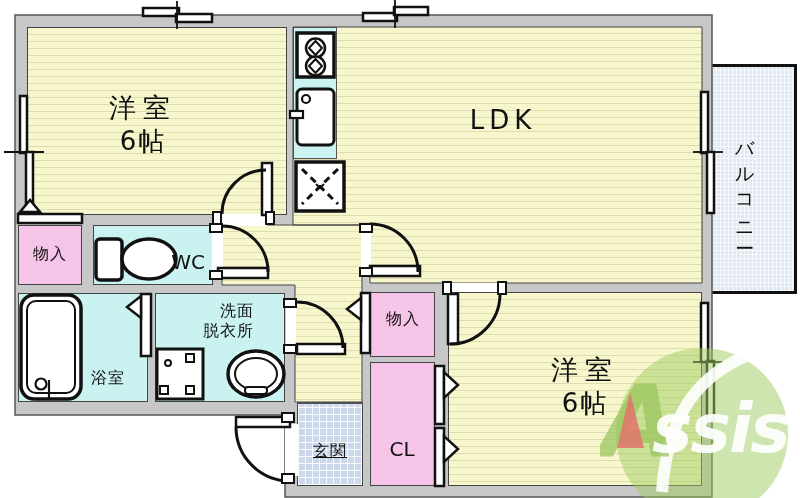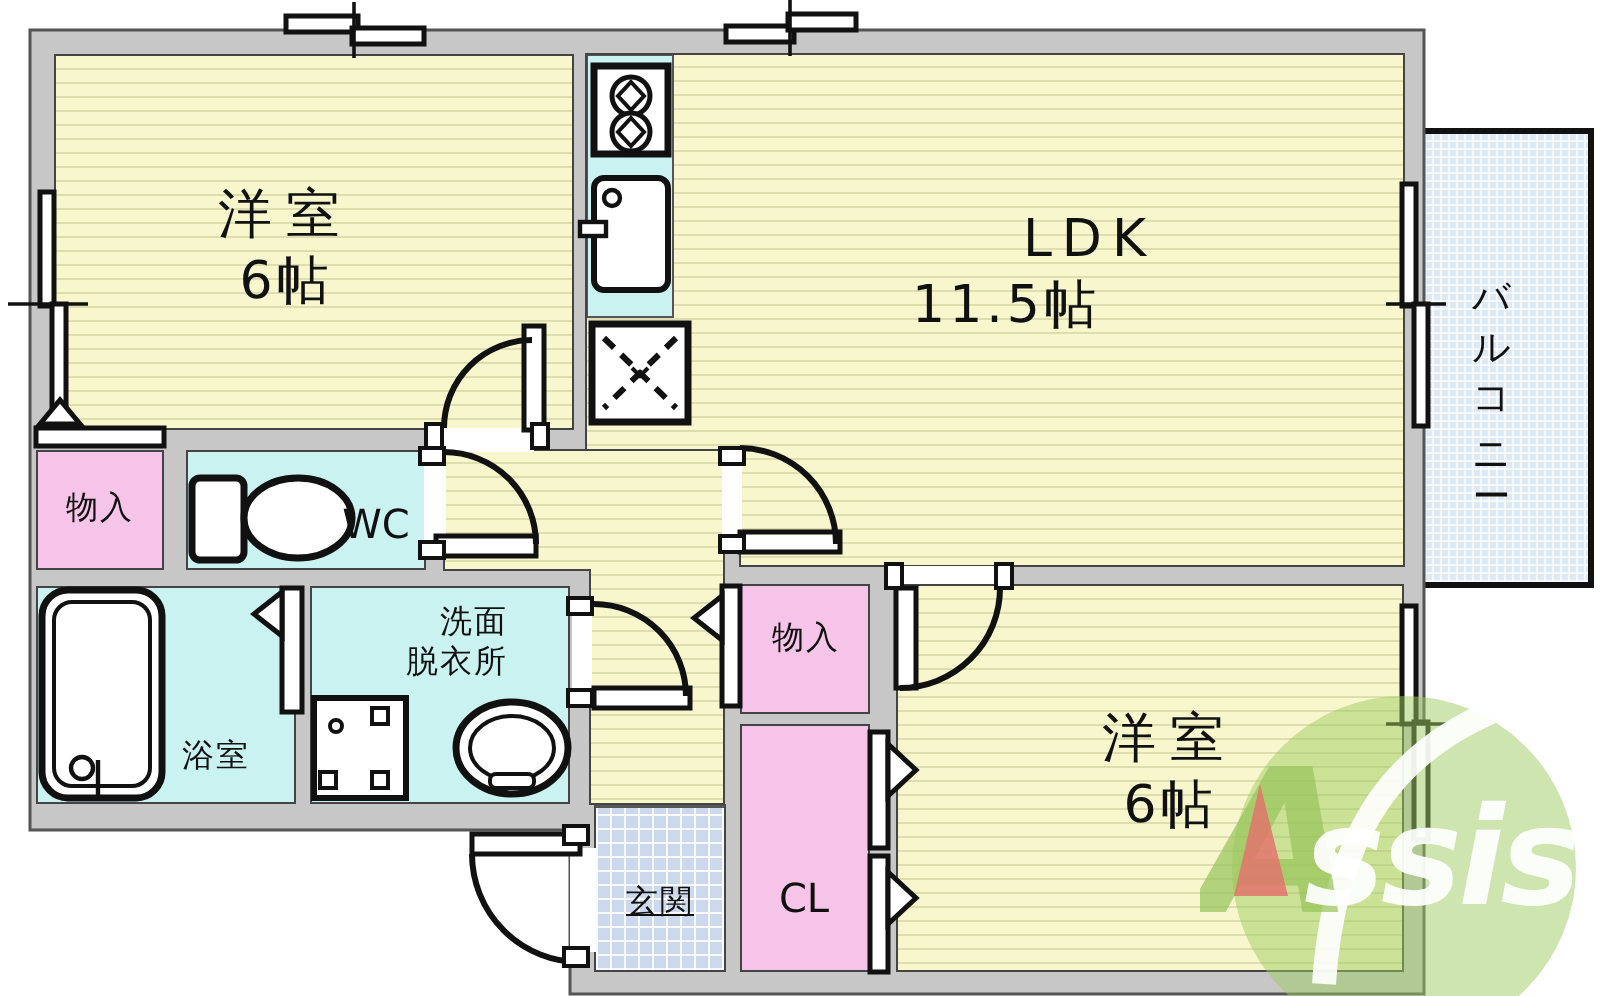--- a/index.html
+++ b/index.html
@@ -191,22 +191,21 @@
       <ellipse cx="256" cy="374" rx="21" ry="16" fill="none" stroke-width="2"></ellipse>
       <rect x="245" y="387" width="22" height="7" rx="3" stroke-width="2"></rect>
     </g>
   </svg>
 
   <div class="lbl" style="left:78px;top:80px;width:130px;">
     <div class="big">洋室</div>
     <div class="big2">6帖</div>
   </div>
   <div class="lbl" style="left:428px;top:104px;width:150px;">
-    <div class="big2" style="letter-spacing:5px;text-align:right;">LDK</div>
-    <div class="big2">11.5帖</div>
+    <div class="big2" style="letter-spacing:5px;">LDK</div>
   </div>
   <div class="lbl vert" style="left:733px;top:98px;height:175px;">
     <span>バルコニー</span>
   </div>
   <div class="lbl" style="left:158px;top:250px;width:60px;">
     <div class="mid">WC</div>
   </div>
   <div class="lbl" style="left:20px;top:244px;width:60px;">
     <div class="sm">物入</div>
   </div>

